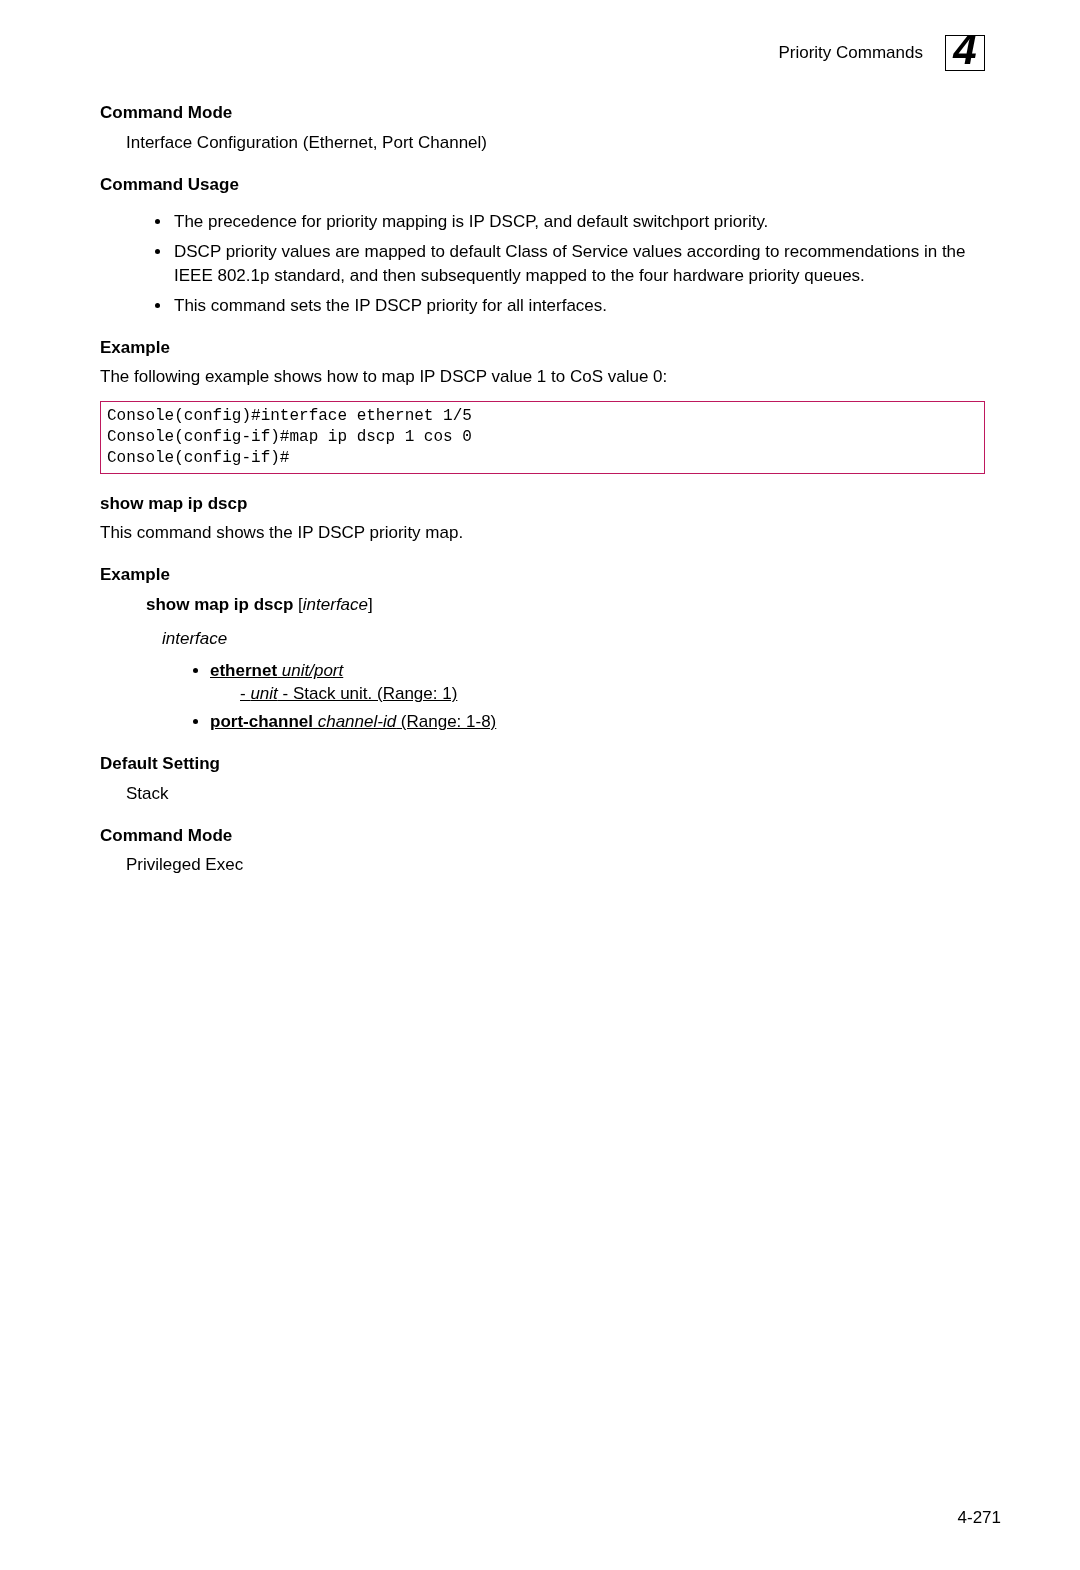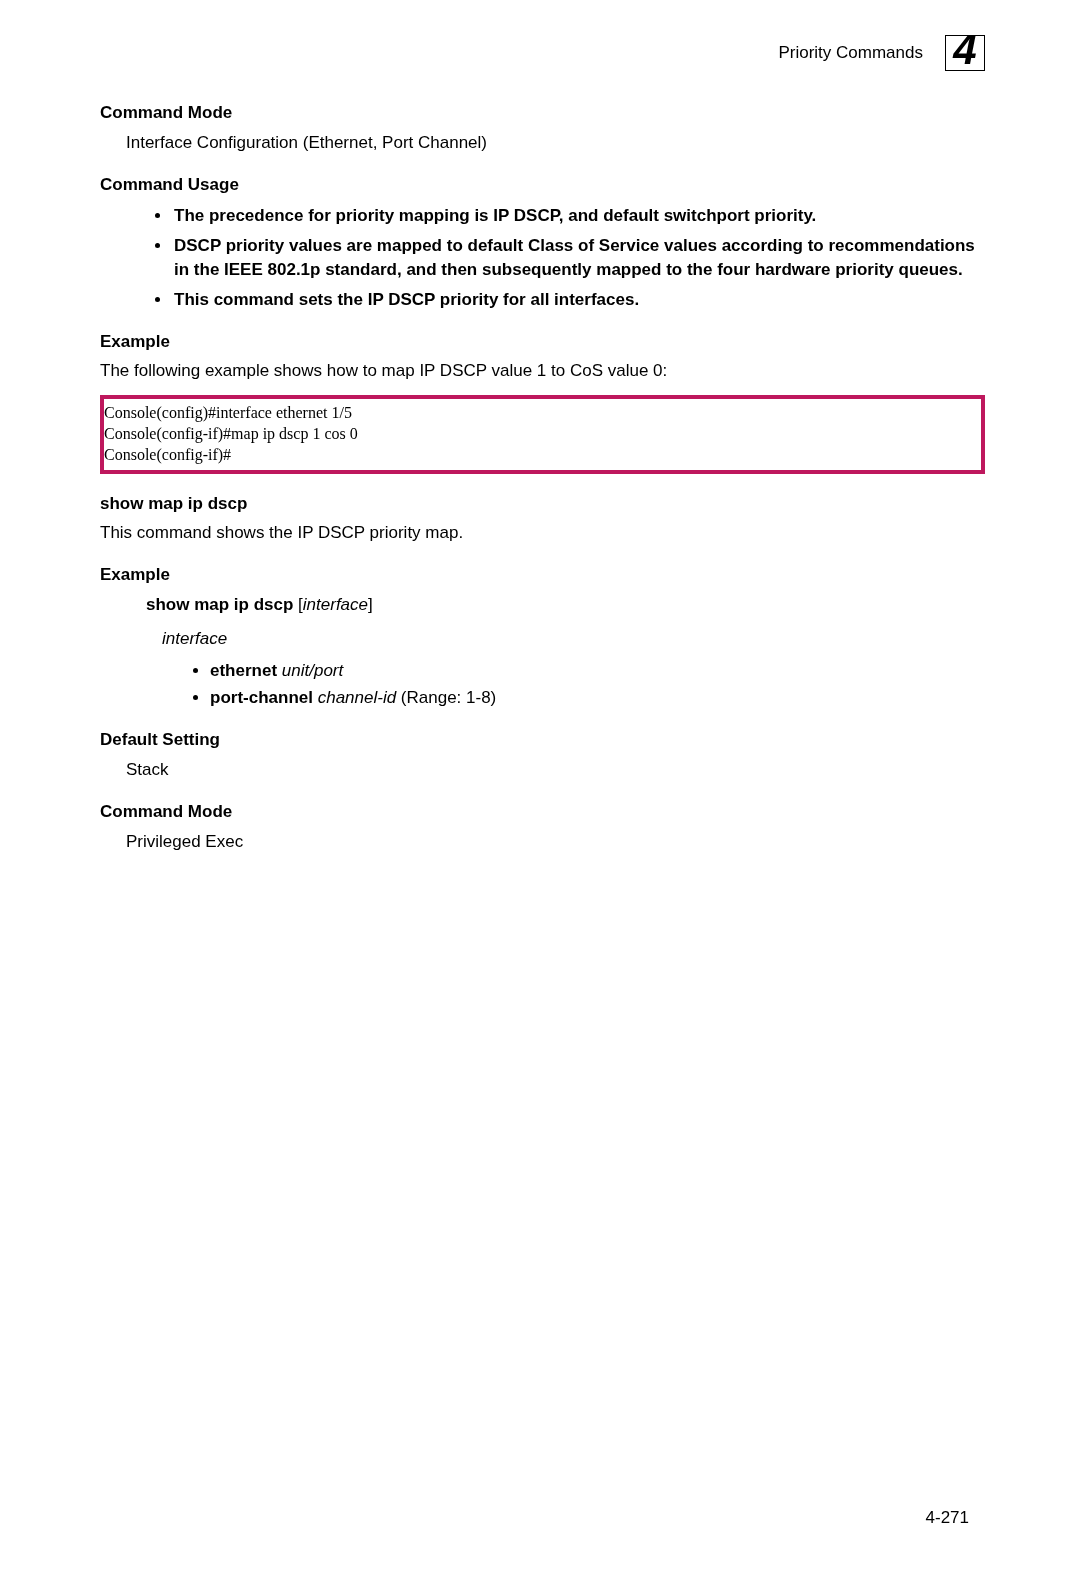--- a/index.html
+++ b/index.html
@@ -47,57 +47,56 @@
     .body-indent {
       margin-left: 26px;
       margin-bottom: 4px;
     }
     .body-text {
       margin-bottom: 4px;
     }
     ul.bullets {
       list-style: disc;
       margin-left: 72px;
-      margin-top: 8px;
+      margin-top: 14px;
       margin-bottom: 6px;
-      font-weight: bold;
     }
     ul.bullets > li { margin-bottom: 6px; padding-left: 2px;}
     ul.sub-bullets {
       list-style: disc;
       margin-left: 110px;
     }
-    ul.sub-bullets > li { margin-bottom: 4px; }
+    ul.sub-bullets > li { margin-bottom: 4px; text-decoration: underline; }
     ul.dash {
       list-style: none;
       margin-left: 30px;
     }
     ul.dash > li::before { content: "-  "; }
     ul.dash > li { margin-bottom: 4px; }
     .code-block {
-      border: 4px solid #be185d;
-      font-family: Liberation Serif, serif;
+      border: 1px solid #be185d;
+      font-family: Liberation Mono, monospace;
       font-size: 16px;
-      padding: 4px 0;
+      padding: 4px 6px;
       margin-top: 12px;
       margin-bottom: 14px;
       white-space: pre;
       line-height: 1.3;
     }
     .syntax-indent { margin-left: 46px; }
     .interface-label {
       font-style: italic;
       margin-left: 62px;
       margin-top: 10px;
       margin-bottom: 8px;
     }
     .footer {
       position: absolute;
       bottom: 40px;
-      right: 111px;
+      right: 79px;
       font-size: 17px;
     }
     b { font-weight: bold; }
     i { font-style: italic; }
   </style>
 </head>
 <body>
 
 <div class="header">
   <span class="header-title">Priority Commands</span>
@@ -129,20 +128,21 @@
 <div class="syntax-indent">
   <b>show map ip dscp</b><span> [</span><i>interface</i><span>]</span>
 </div>
 
 <div class="interface-label">interface</div>
 
 <ul class="sub-bullets">
   <li>
     <b>ethernet</b><i> unit/port</i>
     <ul class="dash">
+      <li><i>unit</i><span> - Stack unit. (Range: 1)</span></li>
     </ul>
   </li>
   <li>
     <b>port-channel</b><i> channel-id</i><span> (Range: 1-8)</span>
   </li>
 </ul>
 
 <div class="section-heading">Default Setting</div>
 <div class="body-indent">Stack</div>
 

